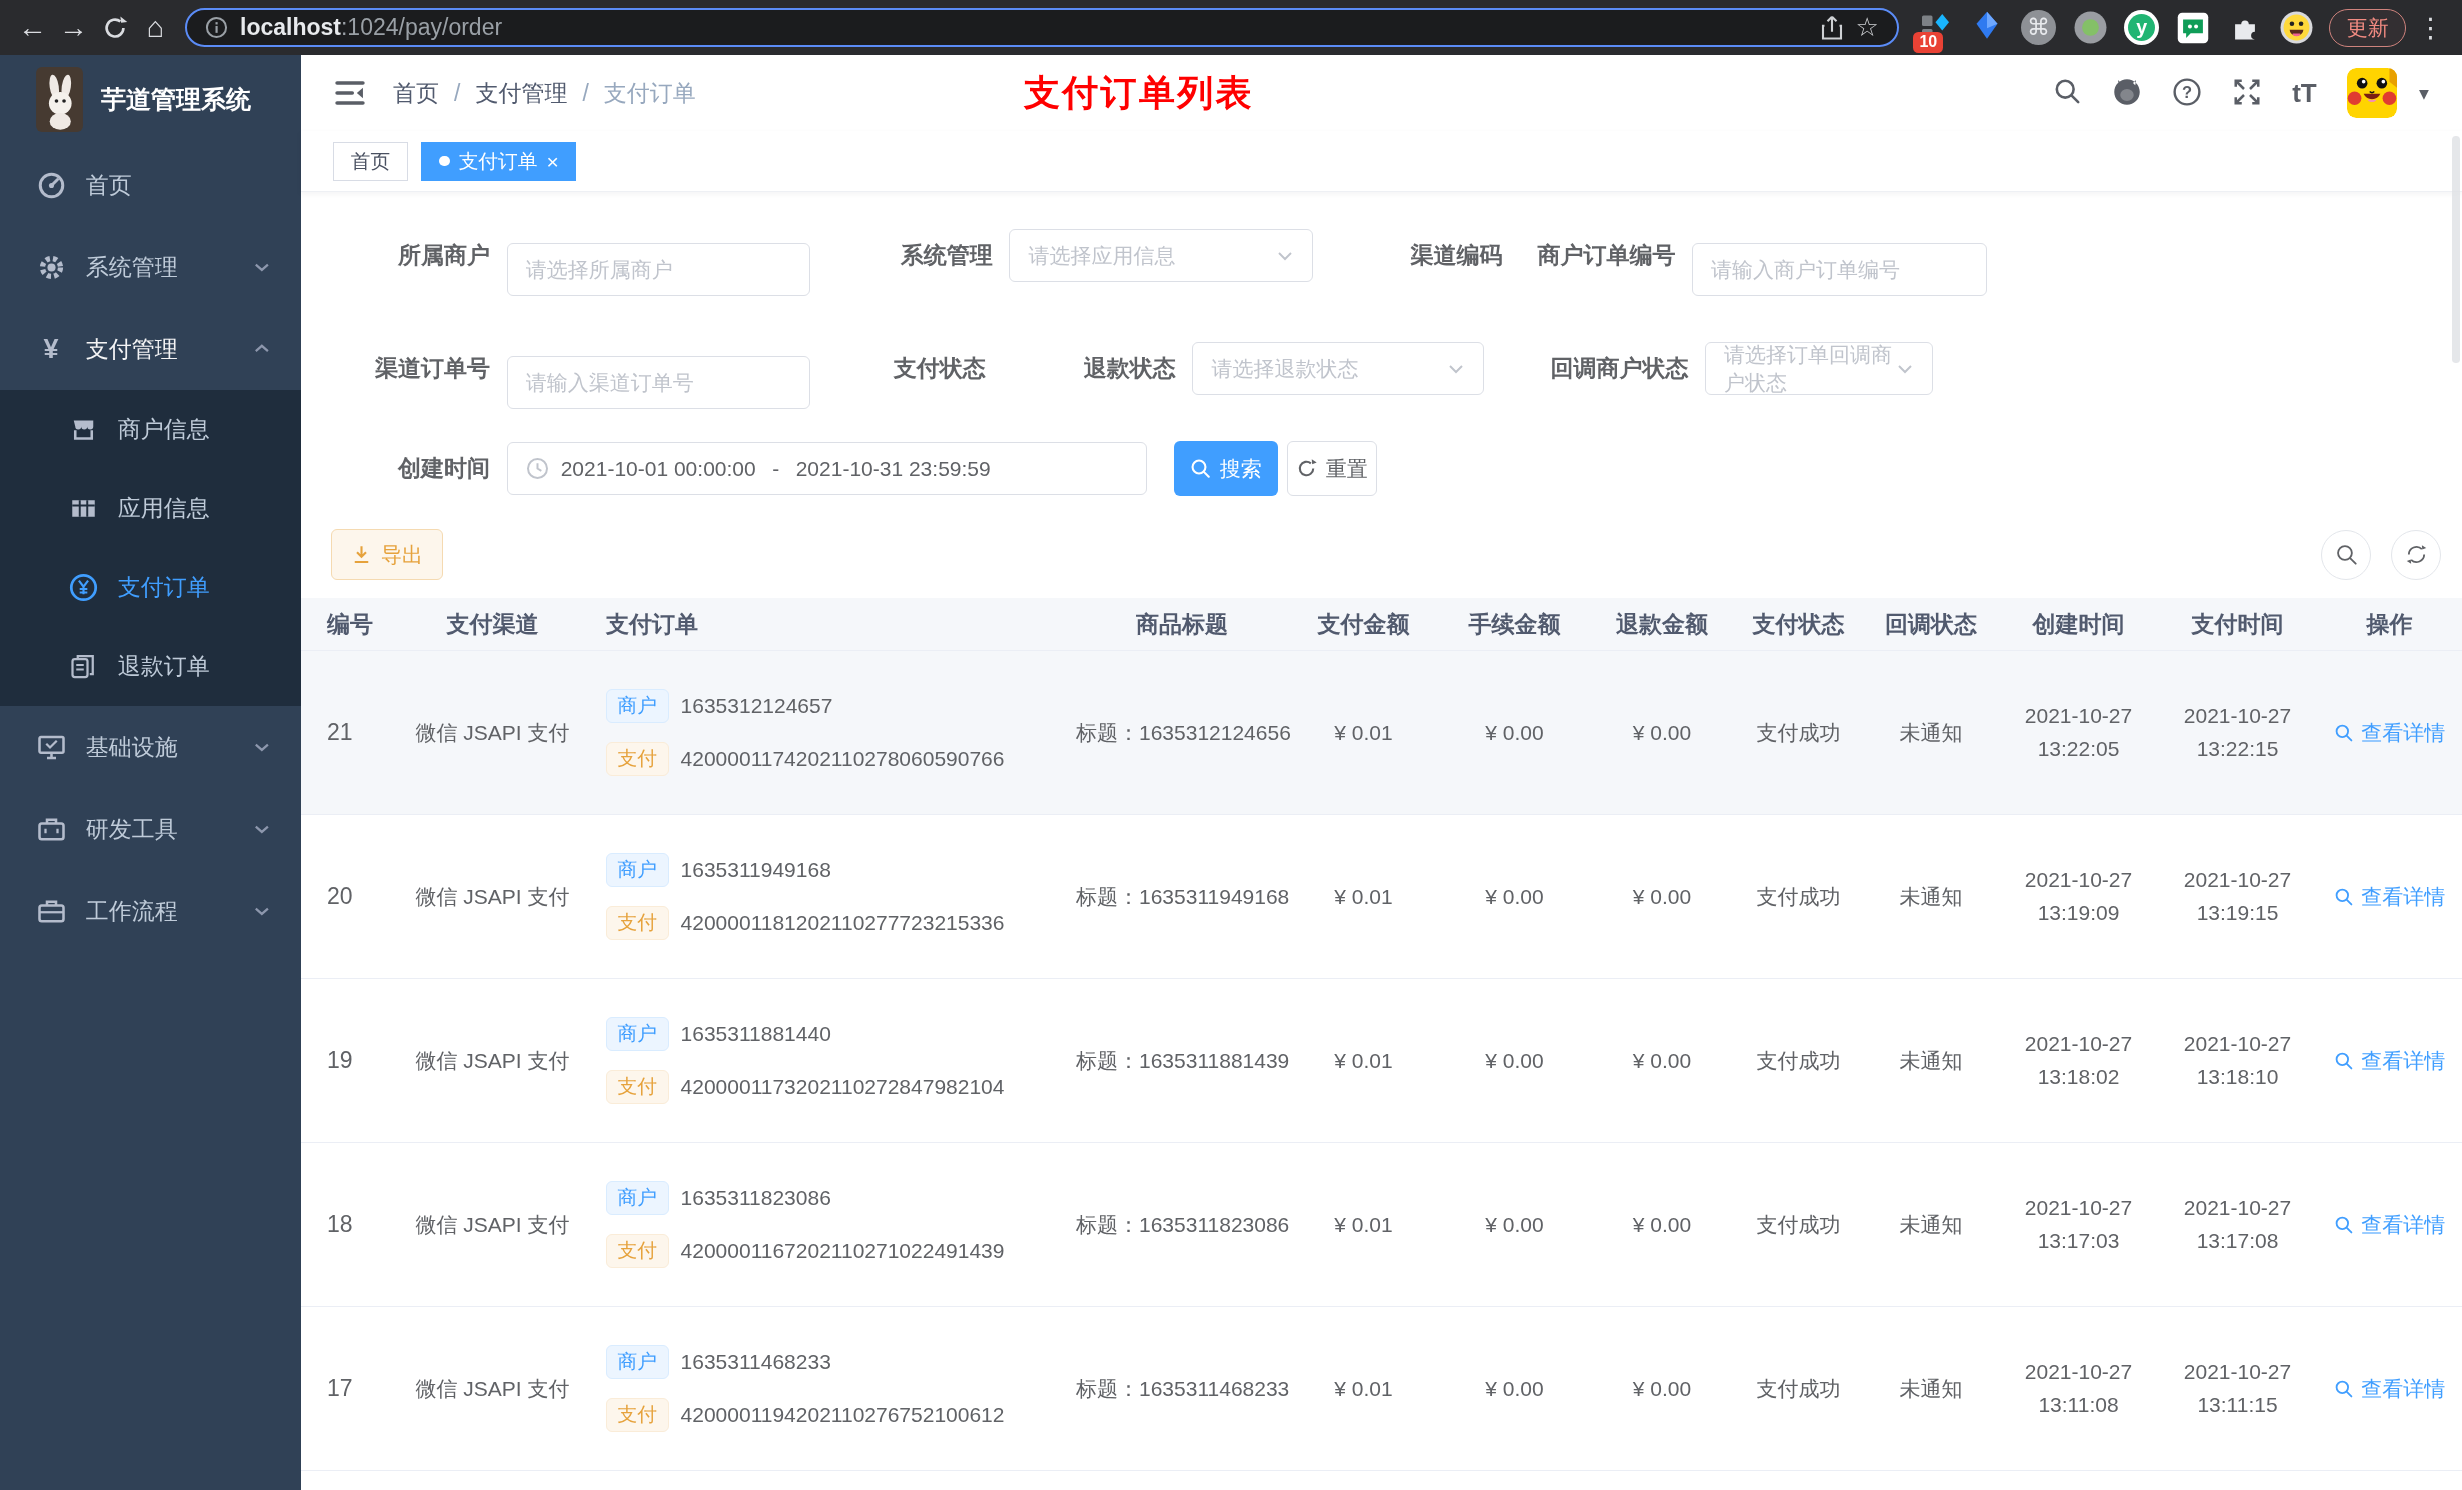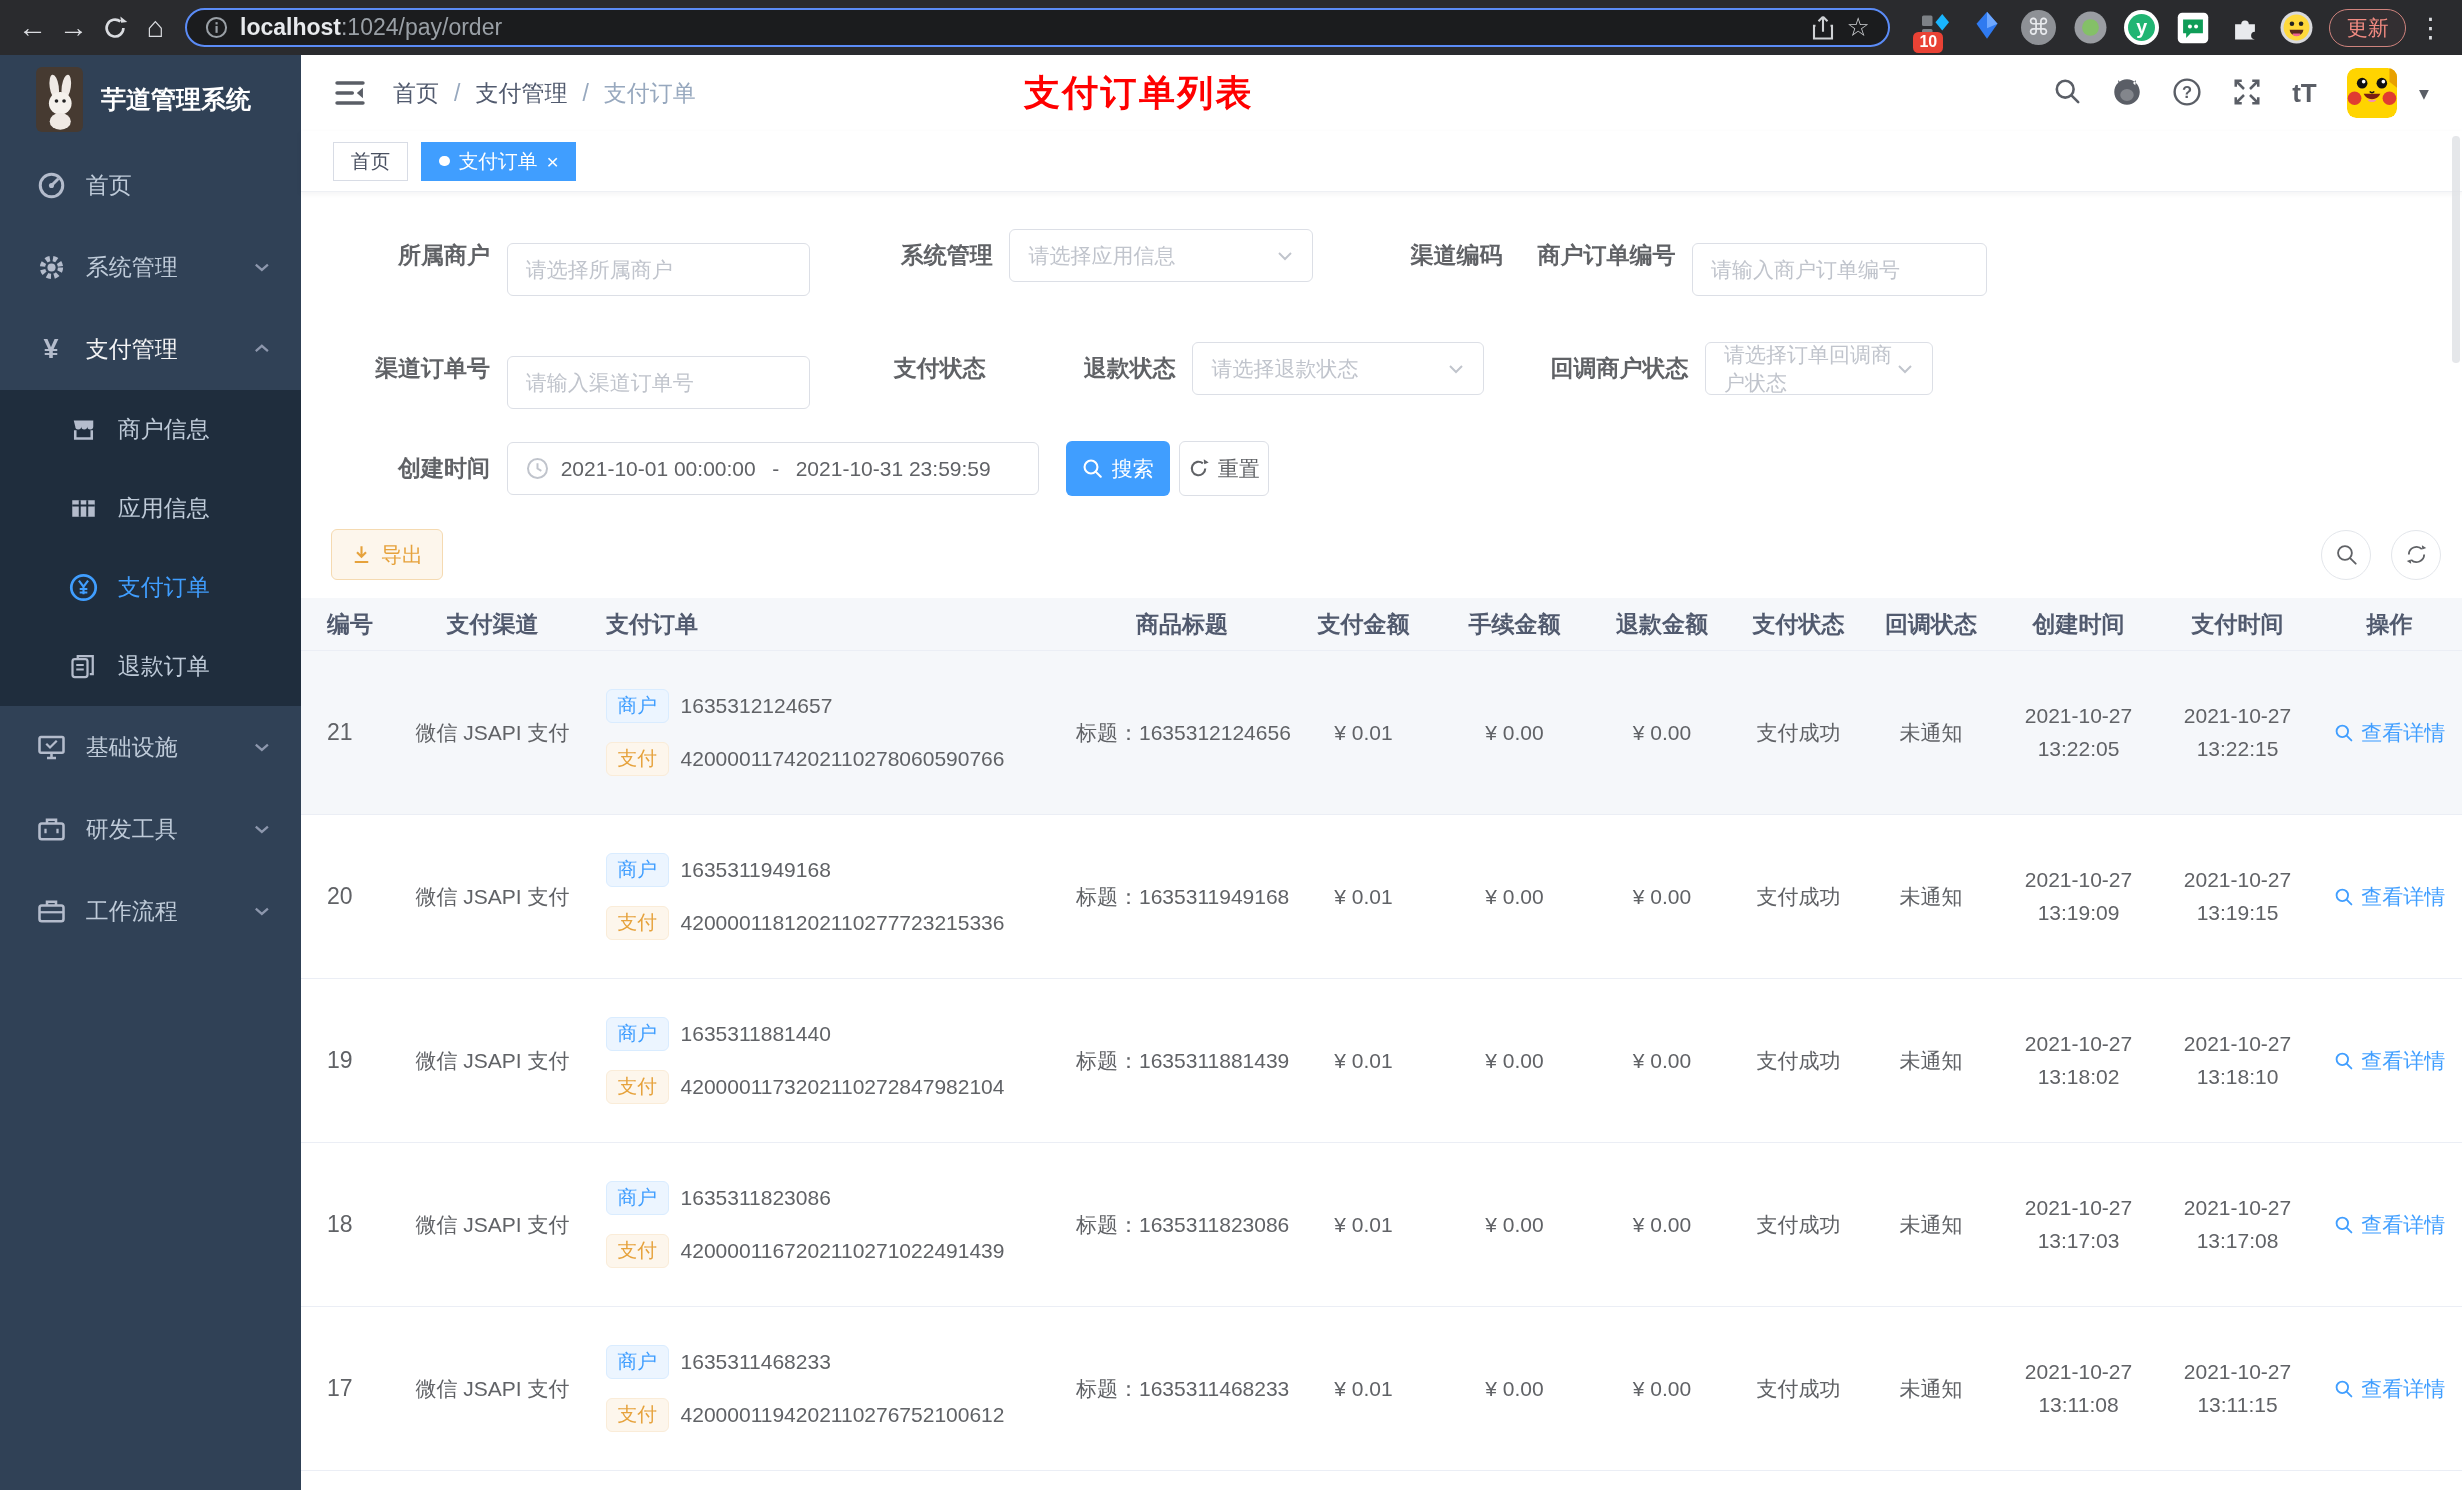--- a/index.html
+++ b/index.html
@@ -11,21 +11,21 @@
   .browser-bar { height:55px; background:#2a2b2e; display:flex; align-items:center; padding:0 12px; }
   .nav-btn { width:41px; height:41px; display:flex; align-items:center; justify-content:center;
              font-size:29px; color:#dadce0; flex-shrink:0; }
   .url-pill { flex:1; max-width:1742px; height:39px; background:#1b1c1e; border:2.3px solid #5b8cf7;
               border-radius:21px; display:flex; align-items:center; padding:0 18px; margin:0 9px;
               font-size:23px; gap:12px; min-width:0;text-align:right; }
   .url-host { color:#e8eaed; font-weight:700; }
   .url-path { color:#9aa0a6; }
   .pill-spacer { flex:1; }
   .pill-icon { color:#cfd1d4; display:flex; align-items:center; font-size:26px; }
-  .ext-area { display:flex; align-items:center; gap:10.6px; margin-left:16px; flex-shrink:0; }
+  .ext-area { display:flex; align-items:center; gap:10.6px; margin-left:7px; flex-shrink:0; }
   .ext { width:41px; height:41px; position:relative; display:flex; align-items:center; justify-content:center; }
   .ext-badge { position:absolute; left:-1.5px; bottom:-4.5px; background:#e94235; color:#fff; font-size:16px;
                font-weight:700; padding:1.5px 6px; border-radius:5.3px; line-height:1.1; }
   .circle-ext { width:35px; height:35px; border-radius:50%; display:flex; align-items:center; justify-content:center; }
   .update-pill { height:38px; padding:0 16.7px; border:1.5px solid #cf837d; border-radius:19.7px; color:#f28b82;
                  font-size:21px; display:flex; align-items:center; margin-left:12px; background:rgba(242,139,130,0.05); }
   .kebab { color:#dadce0; font-size:27px; margin:0 6px 0 10.6px; }
 
   
   .app { display:flex; height:1436px; }
@@ -73,21 +73,21 @@
   .lab { color:#606266; font-weight:600; font-size:23px; text-align:right; flex-shrink:0; white-space:nowrap; }
   .w210{width:159px}.w242{width:183px}.w250{width:189px}.w228{width:173px}
   .w232{width:176px}.w251{width:190px}.w269{width:204px}
   .ctl { height:53px; border:1.5px solid #dcdfe6; border-radius:6px; background:#fff; display:flex; align-items:center;
          padding:0 18px; margin-left:16.7px; font-size:21px; color:#c0c4cc; flex-shrink:0; }
   input.ctl { outline:none; color:#606266;margin-top:28px; }
   input.ctl::placeholder { color:#c0c4cc; }
   .cw400{width:303px}.cw402{width:304px}.cw370{width:280px}.cw390{width:295px}
   .cw368{width:279px}.cw385{width:292px}.cw356{width:228px}
   .sel-chev { margin-left:auto; display:flex; color:#c0c4cc; }
-  .date-ctl { width:532px; color:#606266; gap:12px; }
+  .date-ctl { width:640px; color:#606266; gap:12px; }
   .date-sep { color:#606266; margin:0 4.5px; }
   .btn { height:55px; border-radius:6px; display:inline-flex; align-items:center; justify-content:center;
          gap:9px; font-size:21px; cursor:pointer; border:none; white-space:nowrap; }
   .btn-search { width:104px; background:#409eff; color:#fff; margin-left:27px; }
   .btn-reset { width:90px; background:#fff; border:1.5px solid #dcdfe6; color:#606266; margin-left:9px; }
 
   
   .export-row { display:flex; align-items:center; margin:33px 21px 0 30px; }
   .btn-export { width:112px; height:51px; border:1.5px solid #f5dab1; background:#fdf6ec; color:#e6a23c; }
   .minis { margin-left:auto; display:flex; gap:19.7px; }

